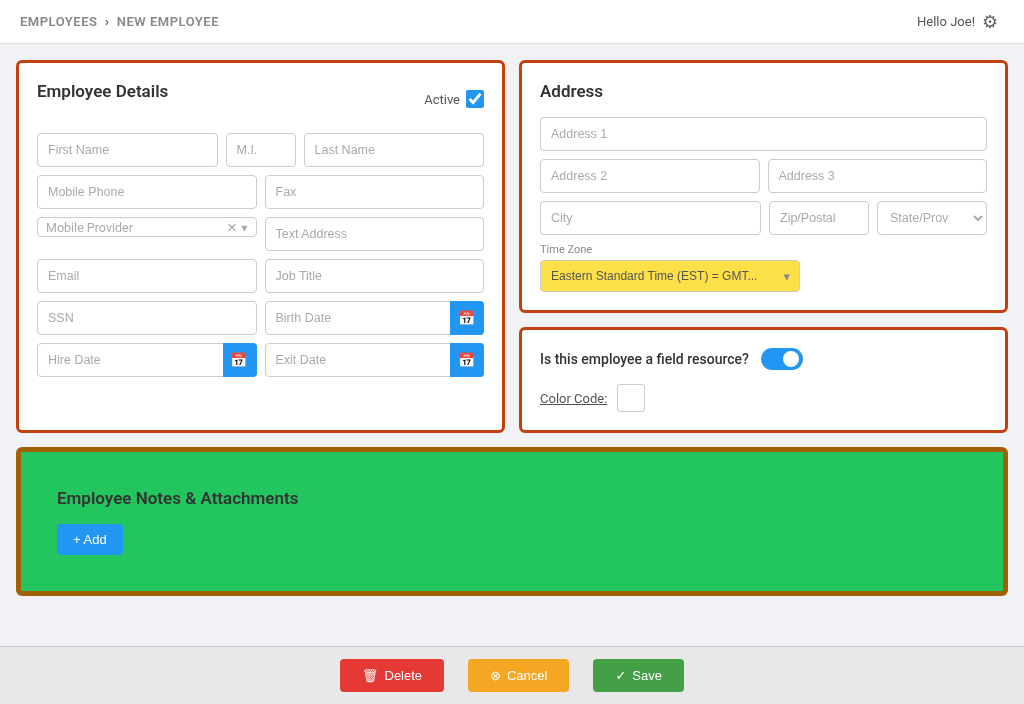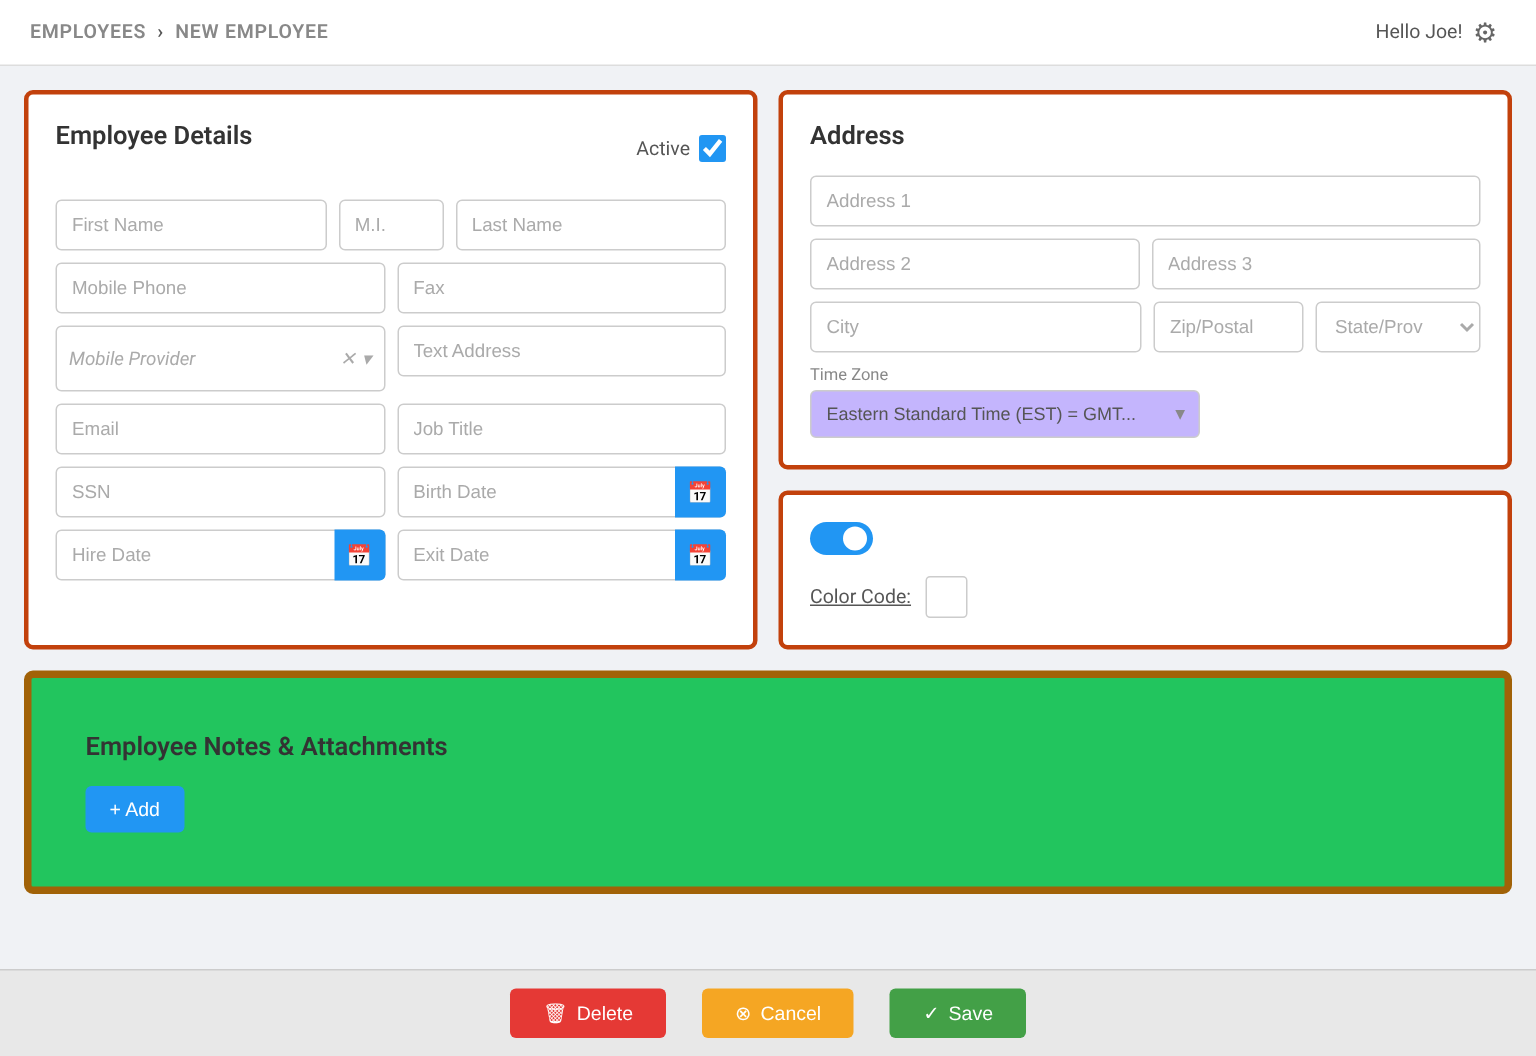--- a/index.html
+++ b/index.html
@@ -135,25 +135,24 @@
       justify-content: center;
       color: #fff;
       font-size: 14px;
     }
 
     
     .provider-field {
       display: flex;
       border: 1px solid #ccc;
       border-radius: 4px;
-      height: 44px;
+      height: 20px;
       align-items: center;
       padding: 0 8px;
       flex: 1;
-      font-style: italic;
     }
     .provider-field span {
       flex: 1;
       font-size: 12.5px;
       color: #aaa;
     }
     .provider-controls {
       display: flex;
       gap: 4px;
       color: #888;
@@ -191,21 +190,21 @@
       position: relative;
       display: inline-block;
     }
     .timezone-select select {
       height: 32px;
       border: 1px solid #ccc;
       border-radius: 4px;
       padding: 0 30px 0 10px;
       font-size: 12px;
       color: #555;
-      background: #c4b5fd;
+      background: #fde047;
       appearance: none;
       cursor: pointer;
       min-width: 260px;
     }
     .timezone-select::after {
       content: '▾';
       position: absolute;
       right: 10px;
       top: 50%;
       transform: translateY(-50%);
@@ -474,20 +473,21 @@
           <div class="timezone-select">
             <select>
               <option>Eastern Standard Time (EST) = GMT...</option>
             </select>
           </div>
         </div>
       </div>
 
       <div class="card">
         <div class="field-resource-row">
+          <span class="field-resource-label">Is this employee a field resource?</span>
           <label class="toggle-switch">
             <input type="checkbox" checked="" style="">
             <span class="toggle-slider"></span>
           </label>
         </div>
         <div class="color-code-row">
           <span class="color-code-label">Color Code:</span>
           <div class="color-box"></div>
         </div>
       </div>

